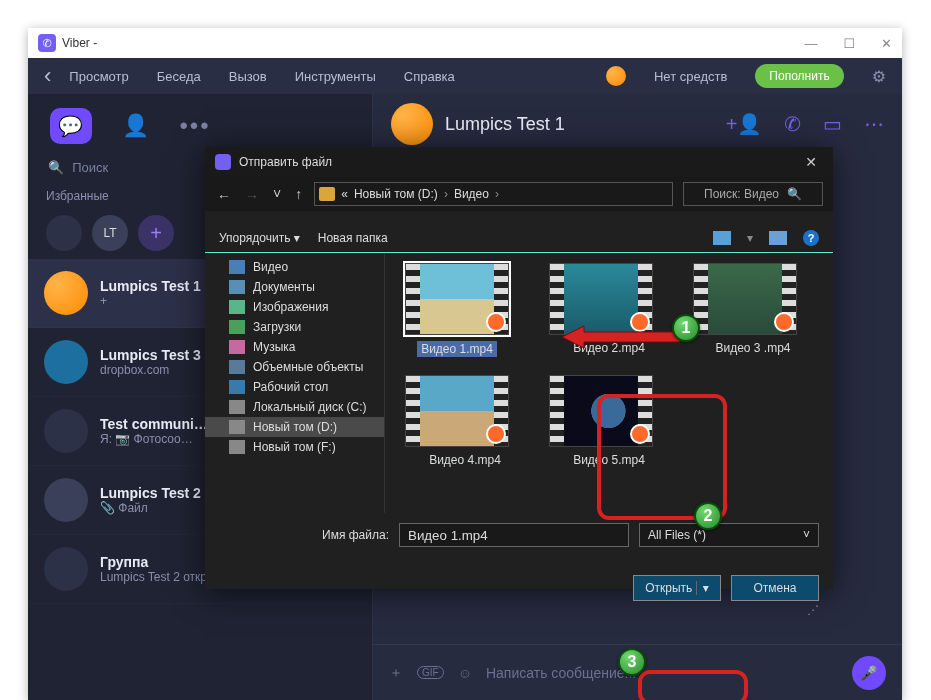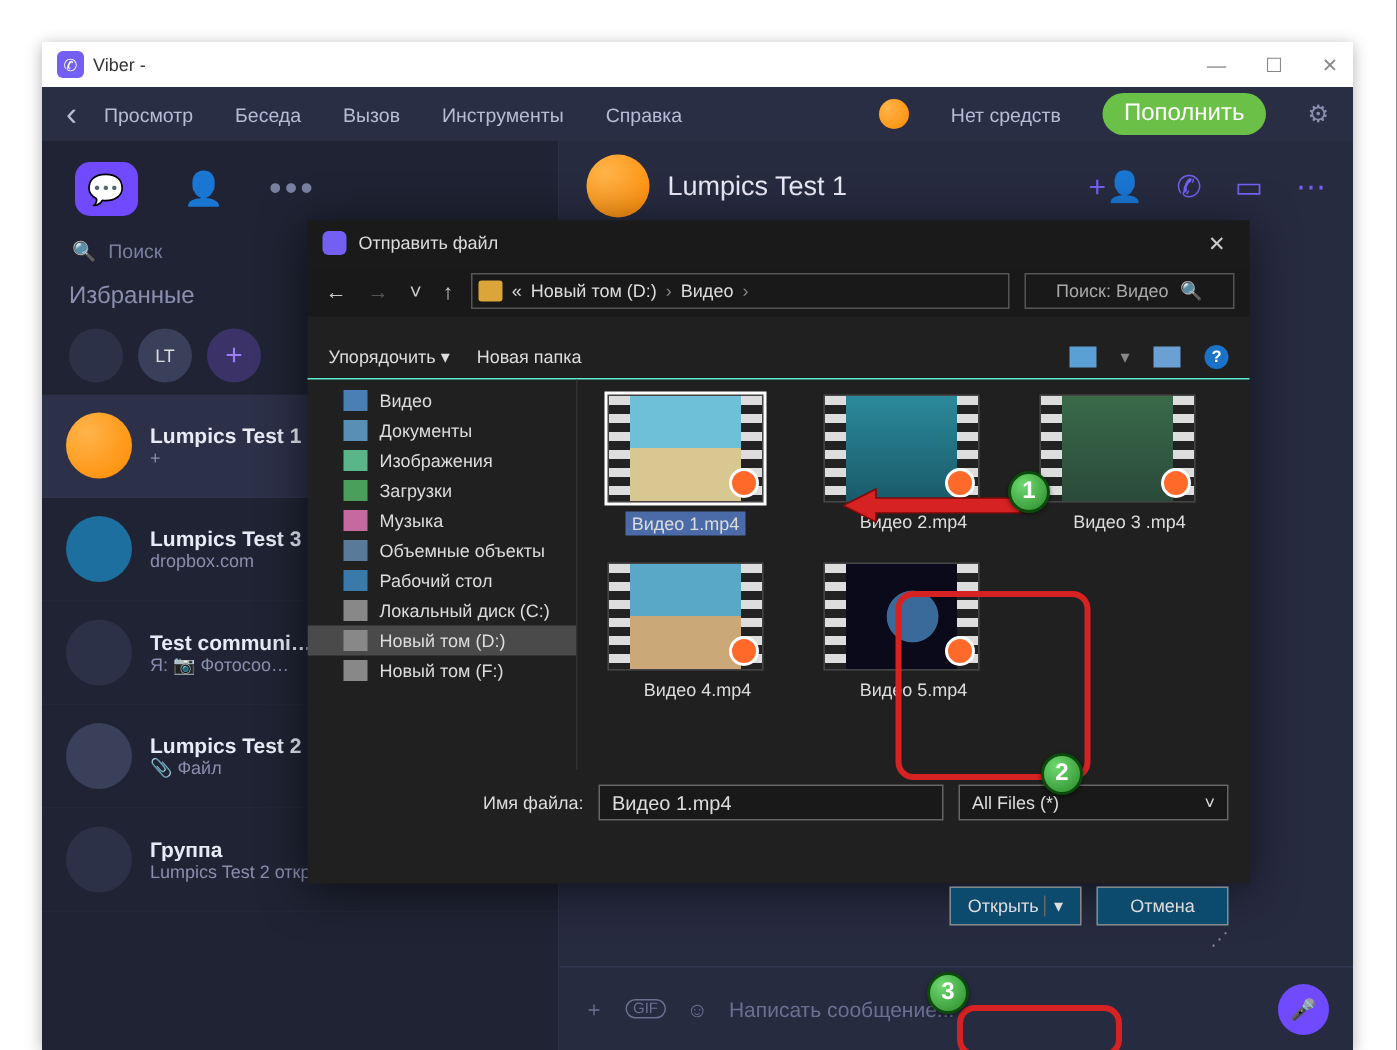--- a/index.html
+++ b/index.html
@@ -9,31 +9,31 @@
 .viber-window { position: absolute; left: 28px; top: 28px; width: 874px; height: 672px; background: #1f2333; box-shadow: 0 2px 10px rgba(0,0,0,.3); }
 .titlebar { height: 30px; background: #fff; display: flex; align-items: center; padding: 0 10px; font-size: 12px; color: #333; }
 .titlebar .vicon { width: 18px; height: 18px; background: #7360f2; border-radius: 4px; margin-right: 6px; display:flex; align-items:center; justify-content:center; color:#fff; font-size:11px; }
 .win-ctrl { margin-left: auto; display: flex; gap: 26px; color: #888; font-size: 13px; }
 .win-ctrl span { cursor:pointer; }
 
 .menubar { height: 36px; background: #2a2e44; display: flex; align-items: center; padding: 0 16px; color: #b7bdd6; font-size: 13px; gap: 28px; }
 .menubar .nav-arrow { color:#b7bdd6; font-size:22px; margin-right: -10px;}
 .menubar .spacer { flex: 1; }
 .orange-dot { width: 20px; height: 20px; background: radial-gradient(circle at 30% 30%, #ffb44a, #ff8a00); border-radius:50%; }
-.topup-btn { background:#6bc048; color:#fff; padding:5px 14px; border-radius:14px; font-size:16px; }
+.topup-btn { background:#6bc048; color:#fff; padding:5px 14px; border-radius:14px; font-size:12px; }
 .gear { color:#8a8fb0; font-size:16px; }
 
 .main-row { display:flex; height: calc(100% - 66px); }
 .left-col { width: 345px; background:#1f2333; border-right: 1px solid #2e3248; display:flex; flex-direction:column; color:#cfd3e8;}
 .left-tabs { display:flex; align-items:center; gap:30px; padding:14px 22px 10px; }
 .tab-chat { width:42px; height:36px; background:#6f4aff; border-radius:10px; display:flex; align-items:center; justify-content:center; color:#fff; font-size:20px; }
 .tab-contact { color:#7a80a0; font-size:22px; }
 .tab-more { color:#7a80a0; font-size:24px; letter-spacing:2px; }
 .search-row { padding:6px 20px 10px; display:flex; align-items:center; gap:8px; color:#7a80a0; font-size:13px; }
-.fav-label { padding:4px 18px; color:#8a8fb0; font-size:16px; }
+.fav-label { padding:4px 18px; color:#8a8fb0; font-size:12px; }
 .fav-row { padding:8px 18px; display:flex; align-items:center; gap:10px; }
 .avatar { width:36px; height:36px; border-radius:50%; background:#3a3f5a; display:flex; align-items:center; justify-content:center; color:#ddd; font-size:12px; }
 .avatar.orange { background: radial-gradient(circle at 30% 30%, #ffb44a, #ff8a00); }
 .avatar.blue { background:#1c6f9e; }
 .avatar.dark { background:#2c3148; }
 .plus-btn { width:36px; height:36px; border-radius:50%; background:#3b3268; color:#9c7dff; display:flex; align-items:center; justify-content:center; font-size:20px; }
 .chat-list { flex:1; overflow:hidden; }
 .chat-item { padding:12px 16px; display:flex; gap:12px; align-items:center; border-bottom:1px solid rgba(255,255,255,.02); }
 .chat-item.active { background:#2c3048; }
 .chat-item .av { width:44px; height:44px; border-radius:50%; flex-shrink:0; }
@@ -82,21 +82,21 @@
 .thumb .strip-l, .thumb .strip-r { position:absolute; top:0; bottom:0; width:14px; background:repeating-linear-gradient(#ddd 0 6px,#222 6px 12px);}
 .thumb .strip-l{left:0;} .thumb .strip-r{right:0;}
 .thumb .img { position:absolute; left:14px; right:14px; top:0; bottom:0; }
 .thumb .gom { position:absolute; right:2px; bottom:2px; width:20px; height:20px; border-radius:50%; background:#ff6a2a; border:2px solid #fff;}
 .file-card.sel .thumb { outline:2px solid #fff; }
 .file-card .fname { font-size:12px; color:#ddd; white-space:nowrap;padding-left:16px; }
 .file-card.sel .fname { background:#4a6aa8; padding:1px 4px; }
 .img-beach{background:linear-gradient(#6ec0d8 50%,#d8c790 50%);} .img-water{background:linear-gradient(#2a8a9a,#1a5a6a);} .img-forest{background:linear-gradient(#3a6a4a,#2a4a3a);} .img-coast{background:linear-gradient(#5aa8c8 50%,#caa878 50%);} .img-earth{background:radial-gradient(circle at 60% 50%,#3a6a9a 30%,#0a0a1a 31%);}
 
 .dlg-footer { padding:10px 14px; }
-.fn-row { display:flex; align-items:center; gap:10px; margin-bottom:20px; }
+.fn-row { display:flex; align-items:center; gap:10px; margin-bottom:4px; }
 .fn-row .lbl { width:170px; text-align:right; }
 .fn-input { flex:1; height:24px; background:#191919; border:1px solid #666; padding:0 8px; color:#ddd; }
 .filter-sel { width:180px; height:24px; background:#191919; border:1px solid #666; padding:0 8px; color:#ddd; display:flex; align-items:center; justify-content:space-between;}
 .btn-row { display:flex; justify-content:flex-end; gap:10px; }
 .dlg-btn { min-width:88px; height:26px; background:#0c4a6e; border:1px solid #888; color:#ddd; display:flex; align-items:center; justify-content:center; cursor:pointer;margin-top:24px;}
 
 
 .callout { position:absolute; width:28px; height:28px; border-radius:50%; background:radial-gradient(circle at 35% 30%, #6fd96f, #2a8a2a); border:2px solid #0a4a0a; color:#fff; font-weight:bold; display:flex; align-items:center; justify-content:center; font-size:16px; z-index:50; box-shadow:0 1px 3px rgba(0,0,0,.5);}
 .red-arrow { position:absolute; z-index:49;}
 .red-box { position:absolute; border:4px solid #d62222; border-radius:12px; z-index:48; pointer-events:none;}

